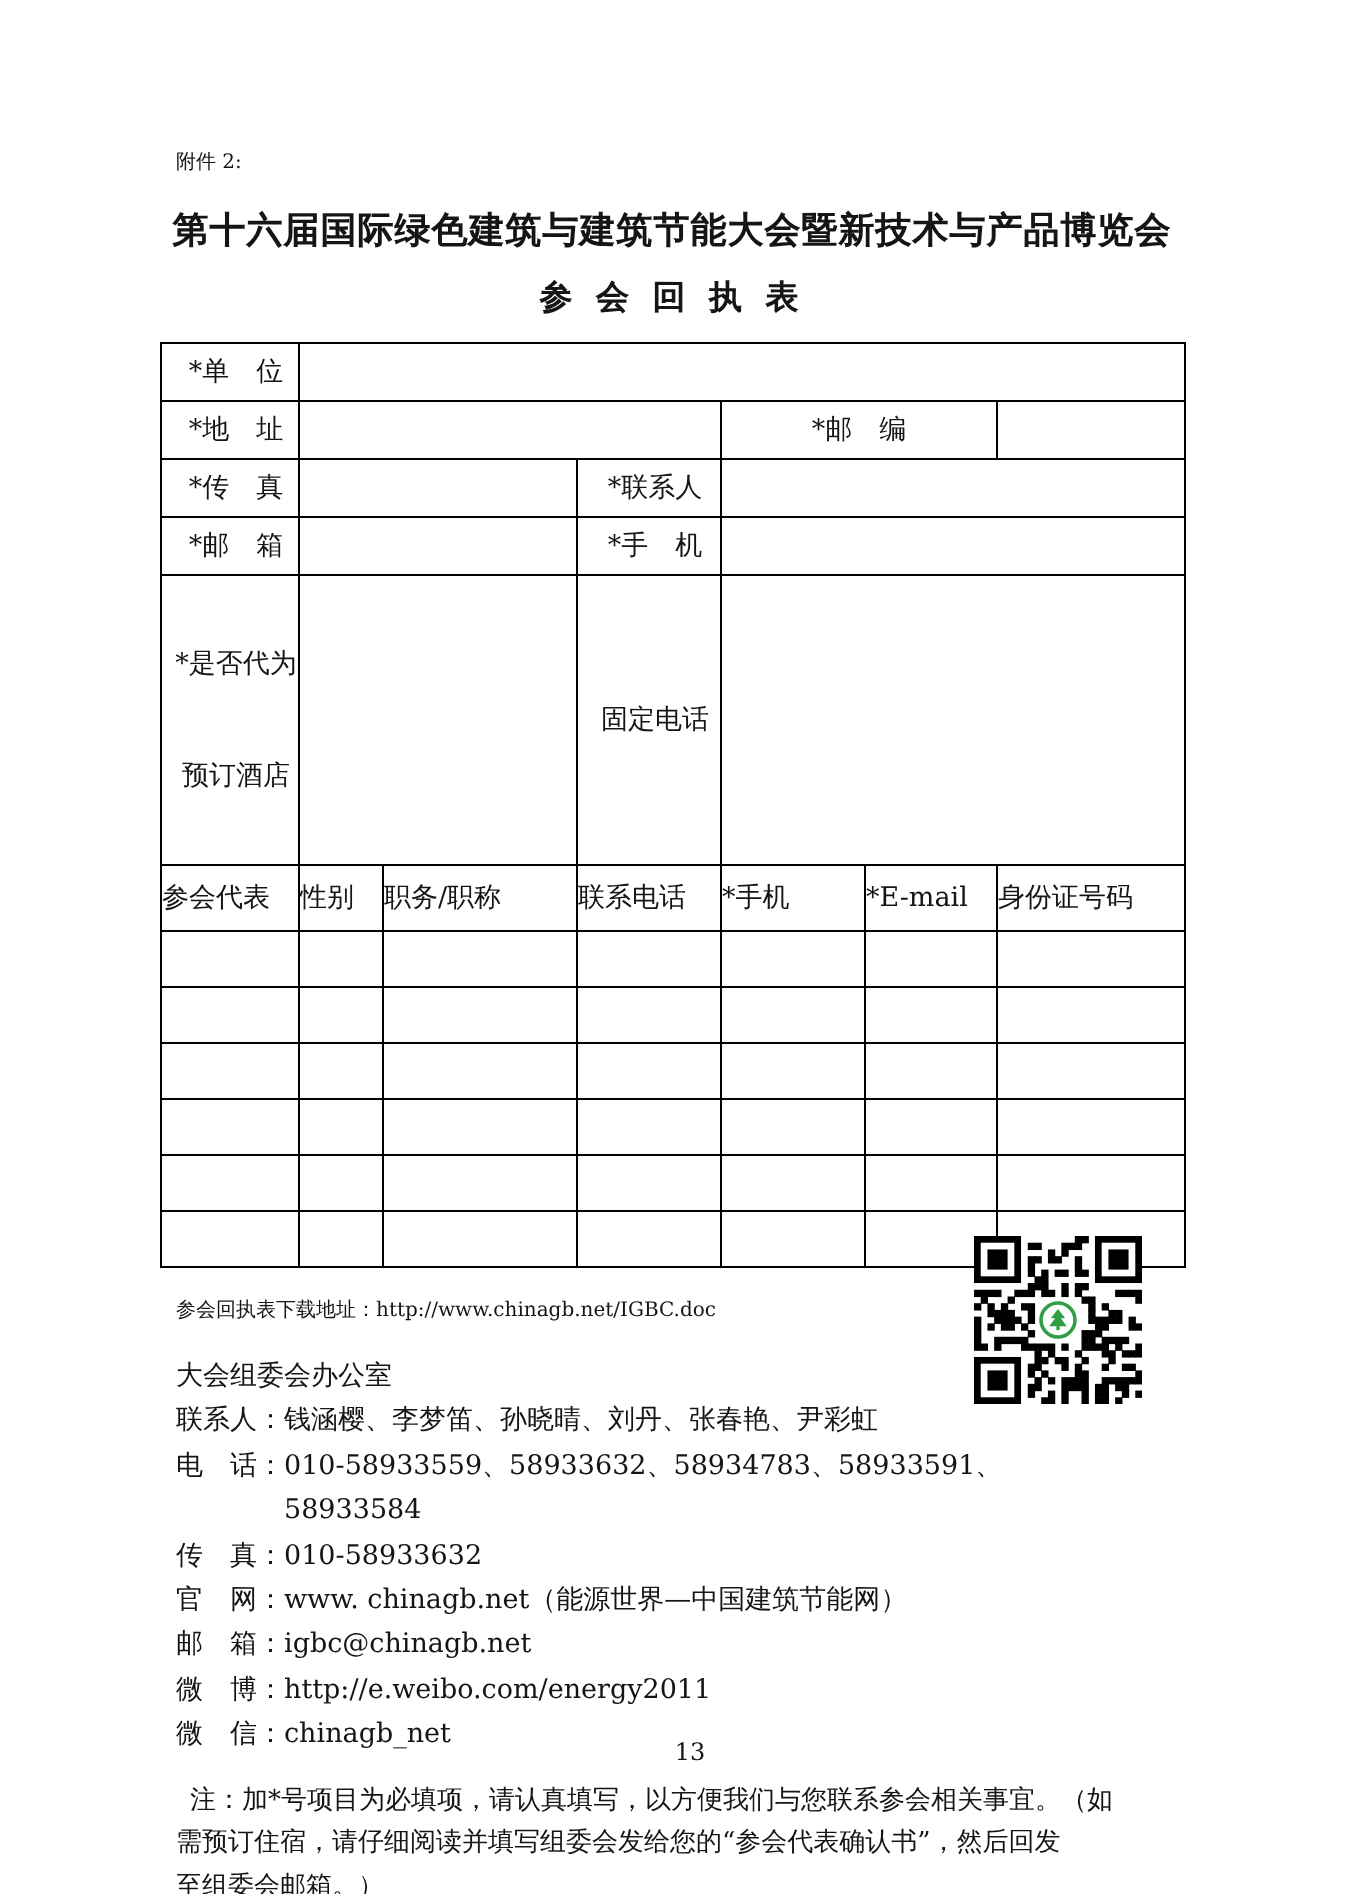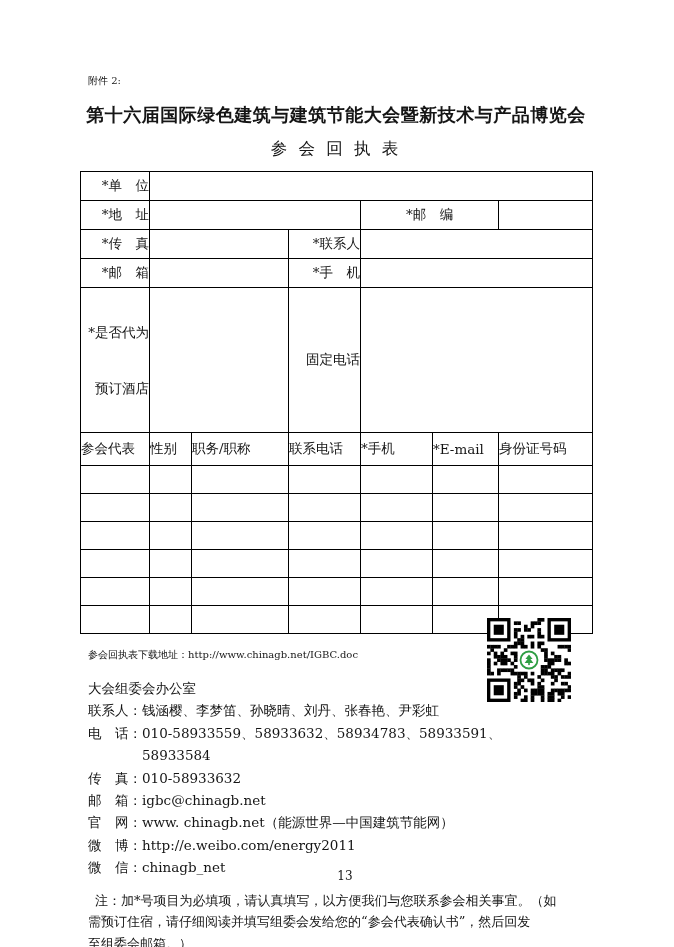--- a/index.html
+++ b/index.html
@@ -24,37 +24,37 @@
     text-align: center;
     font-size: 18px;
     font-weight: bold;
     letter-spacing: 0.5px;
     white-space: nowrap;
   }
   .subtitle {
     margin-top: 11px;
     text-align: center;
     font-size: 16.5px;
-    font-weight: normal;
+    font-weight: bold;
     letter-spacing: 3px;
   }
   table.form {
     margin-top: 11px;
     width: 512px;
     border-collapse: collapse;
     table-layout: fixed;
   }
   table.form td, table.form th {
     border: 1px solid #000;
     font-size: 13.5px;
     font-weight: normal;
     vertical-align: middle;
     overflow: hidden;
   }
-  td.lbl { padding-left: 6px; text-align: right; white-space: pre; }
+  td.lbl { padding-left: 6px; text-align: center; white-space: pre; }
   td.center { text-align: center; padding-left: 0; }
   th.hdr { text-align: left; }
   tr.r29 { height: 29px; }
   tr.r56 { height: 56px; }
   tr.r33 { height: 33px; }
   tr.rEmpty { height: 28px; }
   .hotel-line { line-height: 24px; white-space: pre; }
   .download-line {
     margin: 14px 0 0 8px;
     font-size: 10px;
@@ -212,22 +212,22 @@
   </table>
 
   <div class="download-line"><span>参会回执表下载地址：</span><span>http://www.chinagb.net/IGBC.doc</span></div>
 
   <div class="office">
     <div class="office-line">大会组委会办公室</div>
     <div class="office-line"><span>联系人：</span><span>钱涵樱、李梦笛、孙晓晴、刘丹、张春艳、尹彩虹</span></div>
     <div class="office-line"><span>电　话：</span><span>010-58933559、58933632、58934783、58933591、</span></div>
     <div class="office-line"><span class="cont">58933584</span></div>
     <div class="office-line"><span>传　真：</span><span>010-58933632</span></div>
+    <div class="office-line"><span>官　网：</span><span>www. chinagb.net（能源世界—中国建筑节能网）</span></div>
     <div class="office-line"><span>邮　箱：</span><span>igbc@chinagb.net</span></div>
-    <div class="office-line"><span>官　网：</span><span>www. chinagb.net（能源世界—中国建筑节能网）</span></div>
     <div class="office-line"><span>微　博：</span><span>http://e.weibo.com/energy2011</span></div>
     <div class="office-line"><span>微　信：</span><span>chinagb_net</span></div>
   </div>
 
   <div class="qr">
     <svg id="qr-svg" width="84" height="84" viewBox="0 0 84 84" xmlns="http://www.w3.org/2000/svg">
         <rect x="0" y="0" width="84" height="84" fill="#ffffff"></rect>
         <rect x="50.4" y="0" width="3.6599999999999997" height="3.6599999999999997" fill="#000"></rect>
         <rect x="53.76" y="0" width="3.6599999999999997" height="3.6599999999999997" fill="#000"></rect>
         <rect x="26.88" y="3.36" width="3.6599999999999997" height="3.6599999999999997" fill="#000"></rect>

